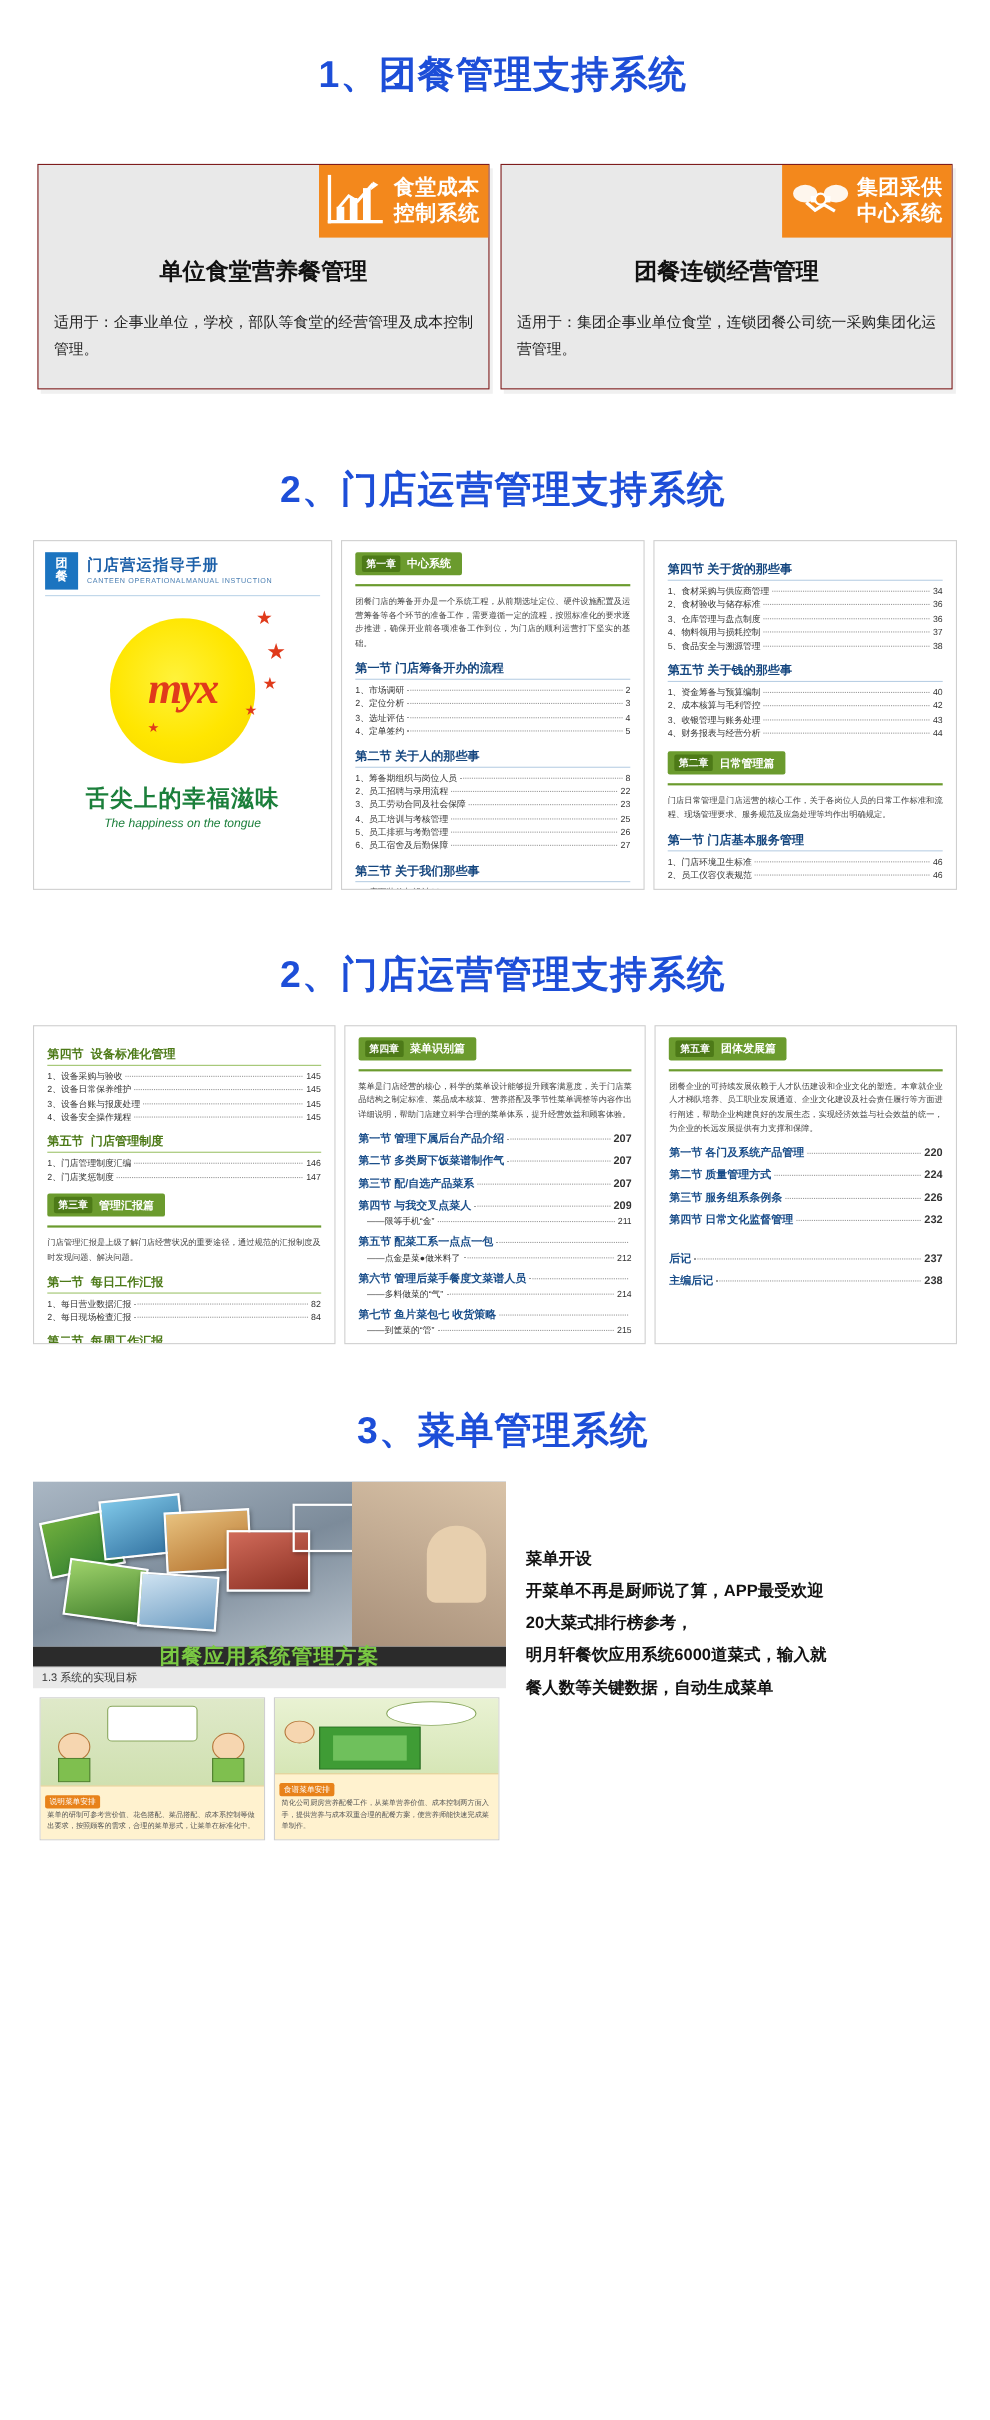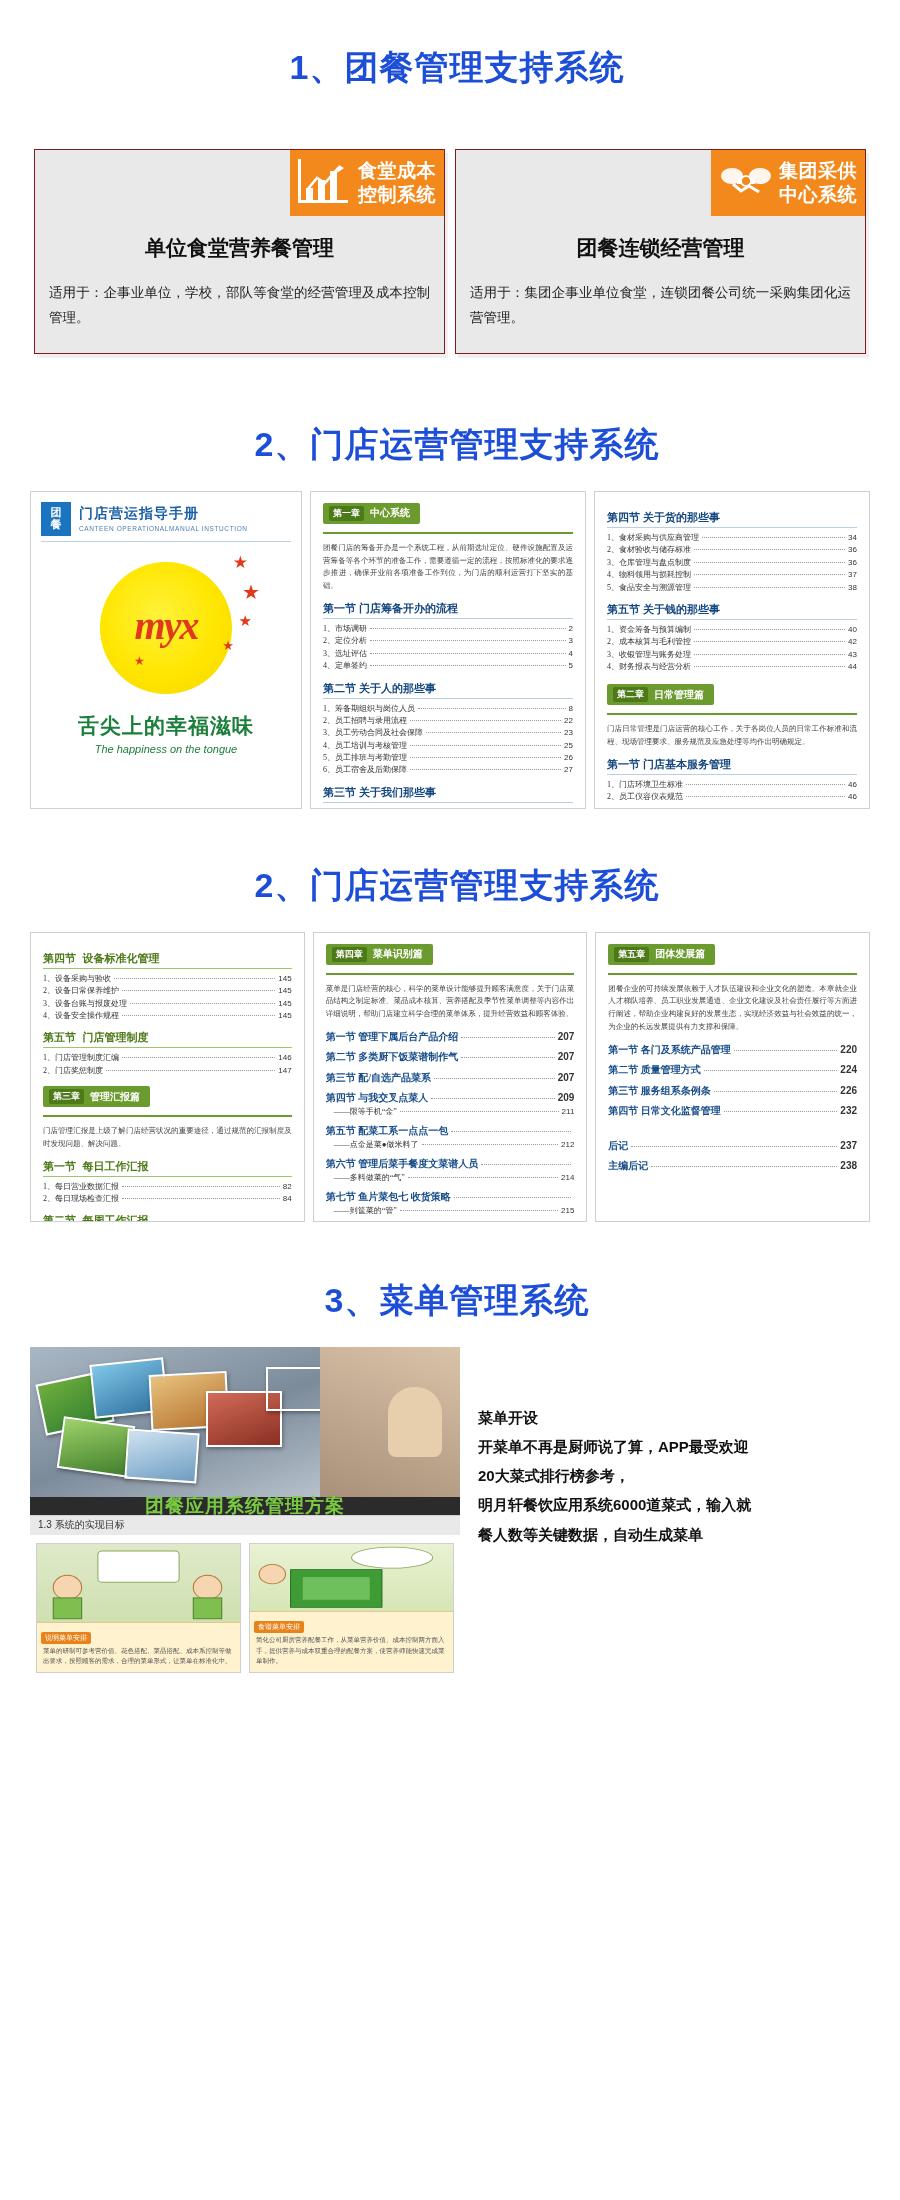--- a/index.html
+++ b/index.html
@@ -103,21 +103,21 @@
   }
   .toc-line {
     display: flex;
     align-items: baseline;
     font-size: 8px;
     color: #333;
     line-height: 1.55;
     white-space: nowrap;
     overflow: hidden;
   }
-  .toc-line .t { flex: 0 0 auto; font-family: Liberation Serif, serif; }
+  .toc-line .t { flex: 0 0 auto; }
   .toc-line .dots {
     flex: 1 1 auto;
     border-bottom: 1px dotted #9a9a9a;
     margin: 0 3px;
     transform: translateY(-2px);
   }
   .toc-line .pg { flex: 0 0 auto; color: #333; }
   .toc-line.big { font-size: 10px; font-weight: bold; color: #1a4e8a; margin-top: 5px; }
   .toc-line.lvl2 { padding-left: 8px; }
   .chap-tag {

